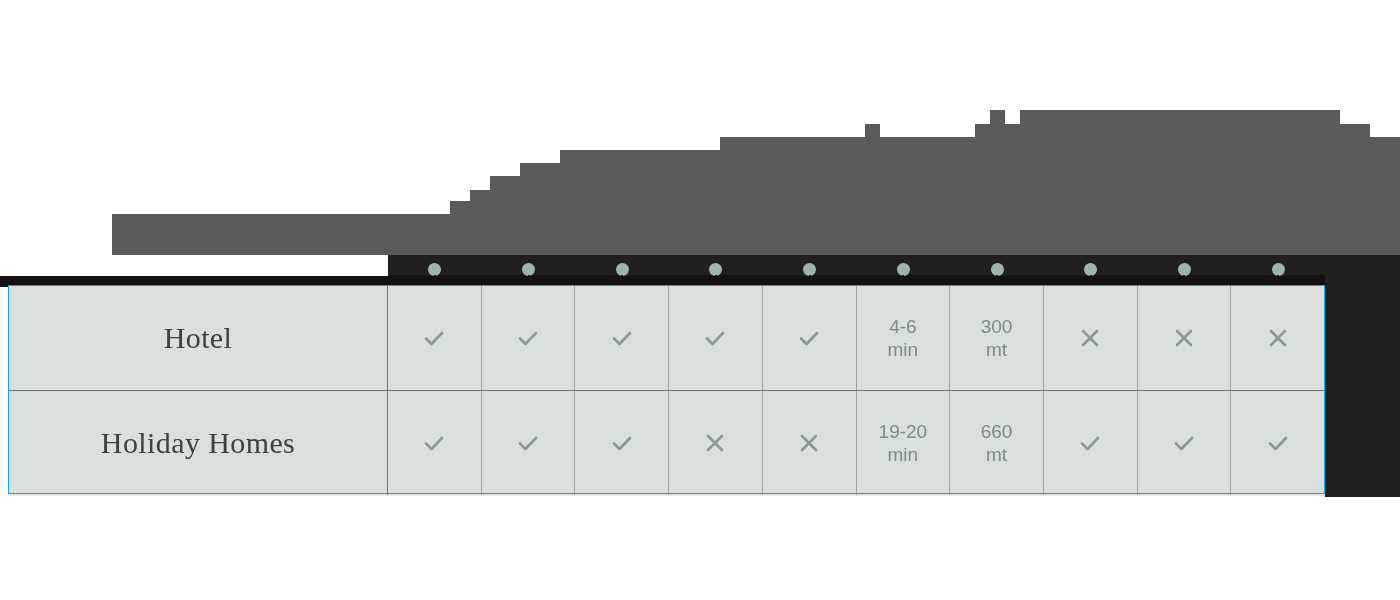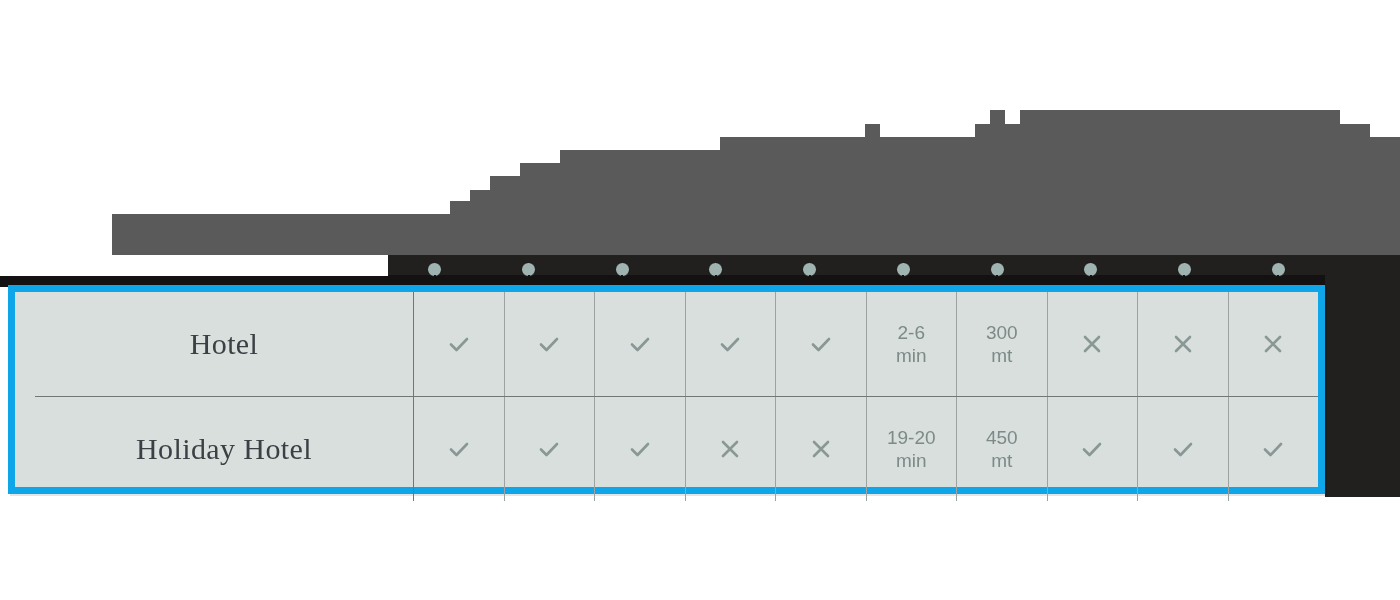--- a/index.html
+++ b/index.html
@@ -97,25 +97,24 @@
   }
 
   
   #comparison-table {
     position: absolute;
     left: 8px;
     top: 285px;
     width: 1317px;
     height: 209px;
     box-sizing: border-box;
-    border: 7px solid #0ea5e9;
+    border: 1px solid #0ea5e9;
     border-collapse: collapse;
     background: #d8dfdd;
     box-shadow: 2px 2px 0 rgba(0,0,0,0.10);
-    padding-left: 20px;
   }
   .trow {
     display: flex;
     height: 104px;
   }
   .trow + .trow {
     border-top: 1px solid #6f7877;
   }
   .row-label {
     width: 379px;
@@ -261,21 +260,21 @@
           </svg>
         <span class="hidden-sr">✓</span>
       </div>
       <div class="cell">
         <svg class="glyph-check" viewBox="0 0 30 30">
             <path d="M7 15.5 L12.5 21 L23 10"></path>
           </svg>
         <span class="hidden-sr">✓</span>
       </div>
       <div class="cell">
-        <span class="cell-text">2-6
+        <span class="cell-text">4-6
 min</span>
       </div>
       <div class="cell">
         <span class="cell-text">300
 mt</span>
       </div>
       <div class="cell">
         <svg class="glyph-cross" viewBox="0 0 30 30">
             <path d="M8 8 L22 22 M22 8 L8 22"></path>
           </svg>
@@ -290,21 +289,21 @@
       <div class="cell">
         <svg class="glyph-cross" viewBox="0 0 30 30">
             <path d="M8 8 L22 22 M22 8 L8 22"></path>
           </svg>
         <span class="hidden-sr">✕</span>
       </div>
     </div>
   </div>
 
   <div class="trow">
-    <div class="row-label">Holiday Hotel</div>
+    <div class="row-label">Holiday Homes</div>
     <div class="cells">
       <div class="cell">
         <svg class="glyph-check" viewBox="0 0 30 30">
             <path d="M7 15.5 L12.5 21 L23 10"></path>
           </svg>
         <span class="hidden-sr">✓</span>
       </div>
       <div class="cell">
         <svg class="glyph-check" viewBox="0 0 30 30">
             <path d="M7 15.5 L12.5 21 L23 10"></path>
@@ -327,21 +326,21 @@
         <svg class="glyph-cross" viewBox="0 0 30 30">
             <path d="M8 8 L22 22 M22 8 L8 22"></path>
           </svg>
         <span class="hidden-sr">✕</span>
       </div>
       <div class="cell">
         <span class="cell-text">19-20
 min</span>
       </div>
       <div class="cell">
-        <span class="cell-text">450
+        <span class="cell-text">660
 mt</span>
       </div>
       <div class="cell">
         <svg class="glyph-check" viewBox="0 0 30 30">
             <path d="M7 15.5 L12.5 21 L23 10"></path>
           </svg>
         <span class="hidden-sr">✓</span>
       </div>
       <div class="cell">
         <svg class="glyph-check" viewBox="0 0 30 30">

